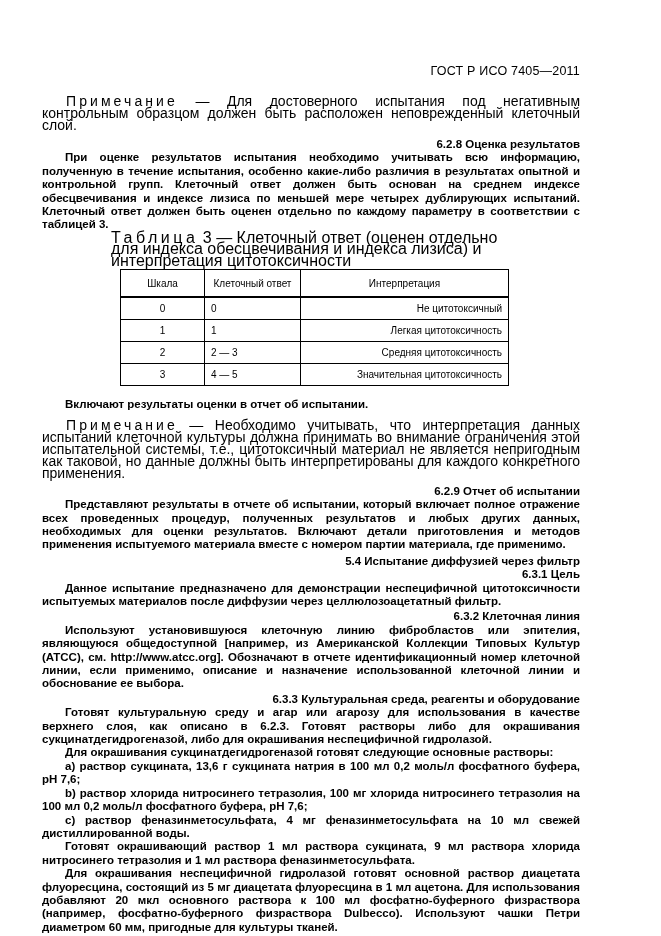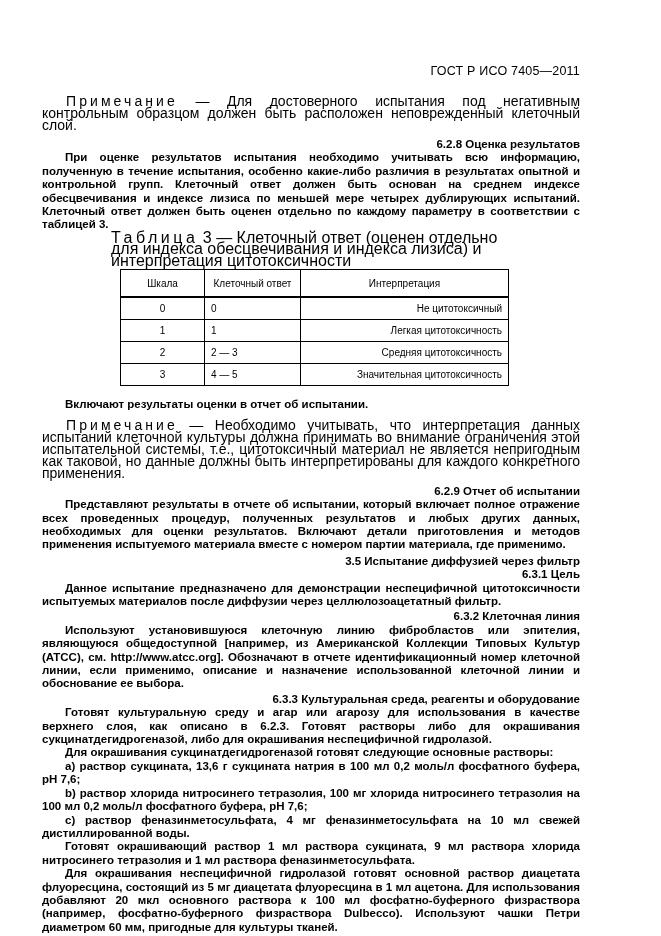--- a/index.html
+++ b/index.html
@@ -154,21 +154,21 @@
     </tbody>
   </table>
 
   <p class="para mt-pincl">Включают результаты оценки в отчет об испытании.</p>
 
   <p class="note mt-note2"><span class="note-label">Примечание</span> <span>— Необходимо учитывать, что интерпретация данных испытаний клеточной культуры должна принимать во внимание ограничения этой испытательной системы, т.е., цитотоксичный материал не является непригодным как таковой, но данные должны быть интерпретированы для каждого конкретного применения.</span></p>
 
   <p class="heading mt-h629">6.2.9 Отчет об испытании</p>
   <p class="para">Представляют результаты в отчете об испытании, который включает полное отражение всех проведенных процедур, полученных результатов и любых других данных, необходимых для оценки результатов. Включают детали приготовления и методов применения испытуемого материала вместе с номером партии материала, где применимо.</p>
 
-  <p class="heading mt-h63">3.5 Испытание диффузией через фильтр</p>
+  <p class="heading mt-h63">5.4 Испытание диффузией через фильтр</p>
 
   <p class="heading">6.3.1 Цель</p>
   <p class="para">Данное испытание предназначено для демонстрации неспецифичной цитотоксичности испытуемых материалов после диффузии через целлюлозоацетатный фильтр.</p>
 
   <p class="heading mt-h">6.3.2 Клеточная линия</p>
   <p class="para">Используют установившуюся клеточную линию фибробластов или эпителия, являющуюся общедоступной [например, из Американской Коллекции Типовых Культур (ATCC), см. http://www.atcc.org]. Обозначают в отчете идентификационный номер клеточной линии, если применимо, описание и назначение использованной клеточной линии и обоснование ее выбора.</p>
 
   <p class="heading mt-h">6.3.3 Культуральная среда, реагенты и оборудование</p>
   <p class="para">Готовят культуральную среду и агар или агарозу для использования в качестве верхнего слоя, как описано в 6.2.3. Готовят растворы либо для окрашивания сукцинатдегидрогеназой, либо для окрашивания неспецифичной гидролазой.</p>
   <p class="para">Для окрашивания сукцинатдегидрогеназой готовят следующие основные растворы:</p>

